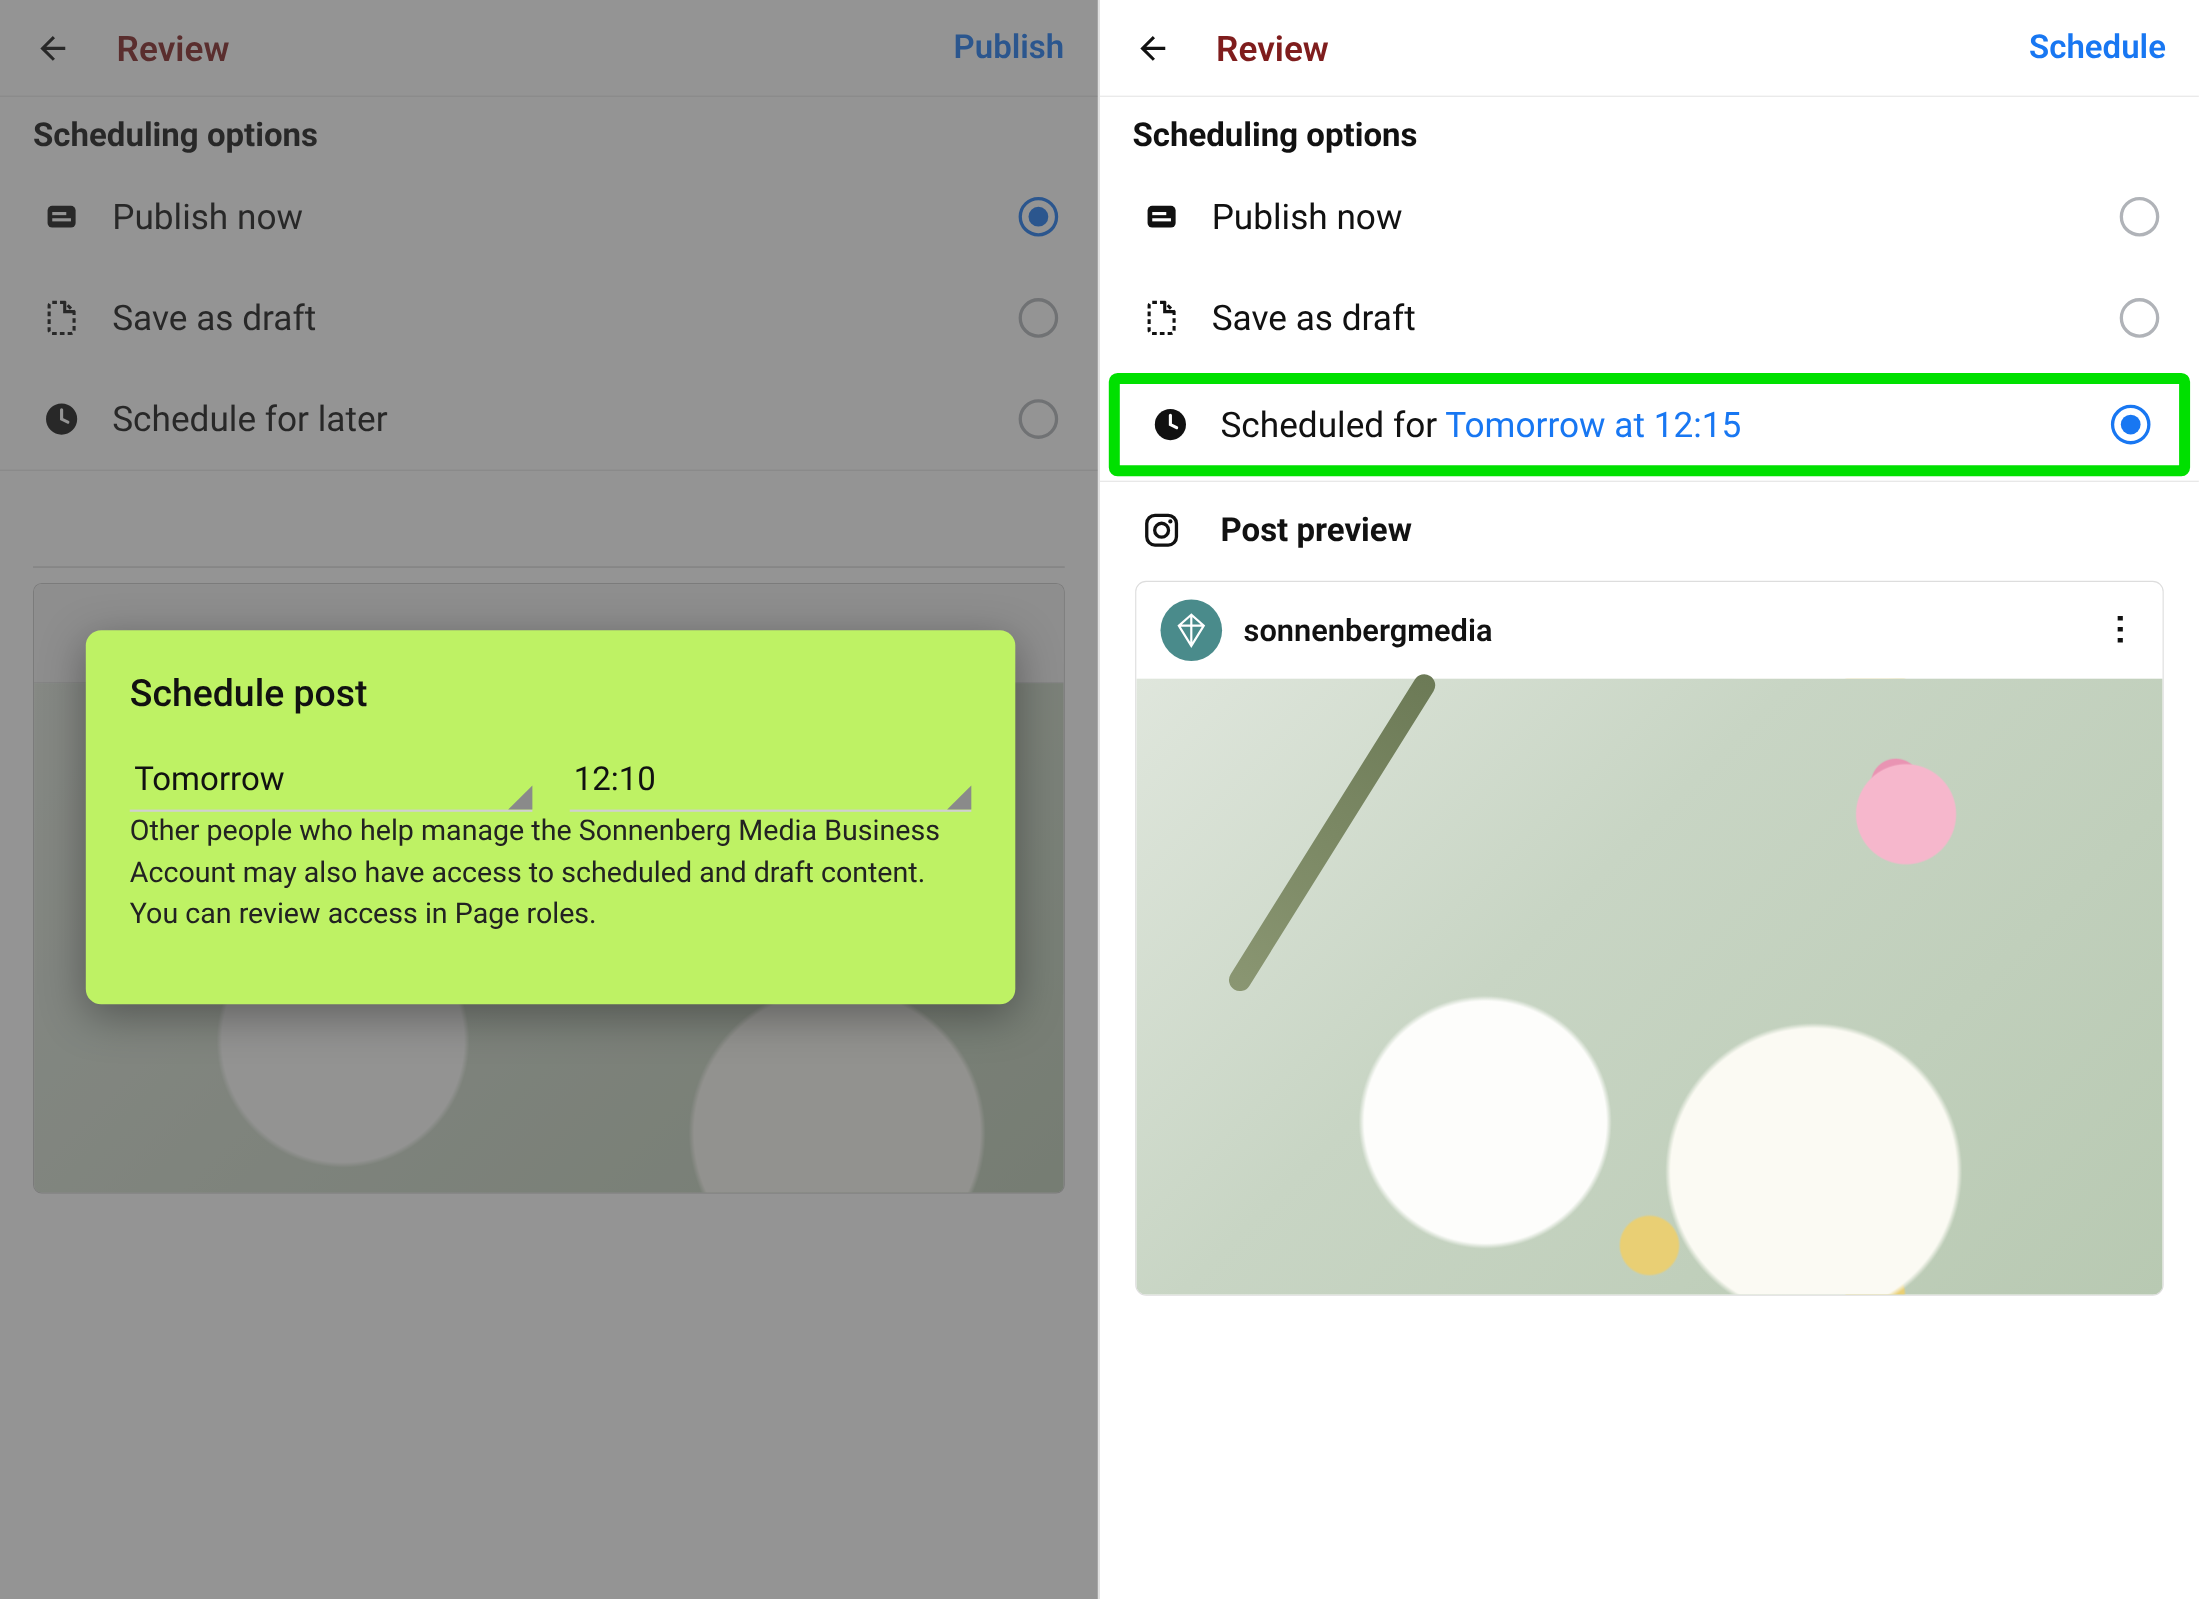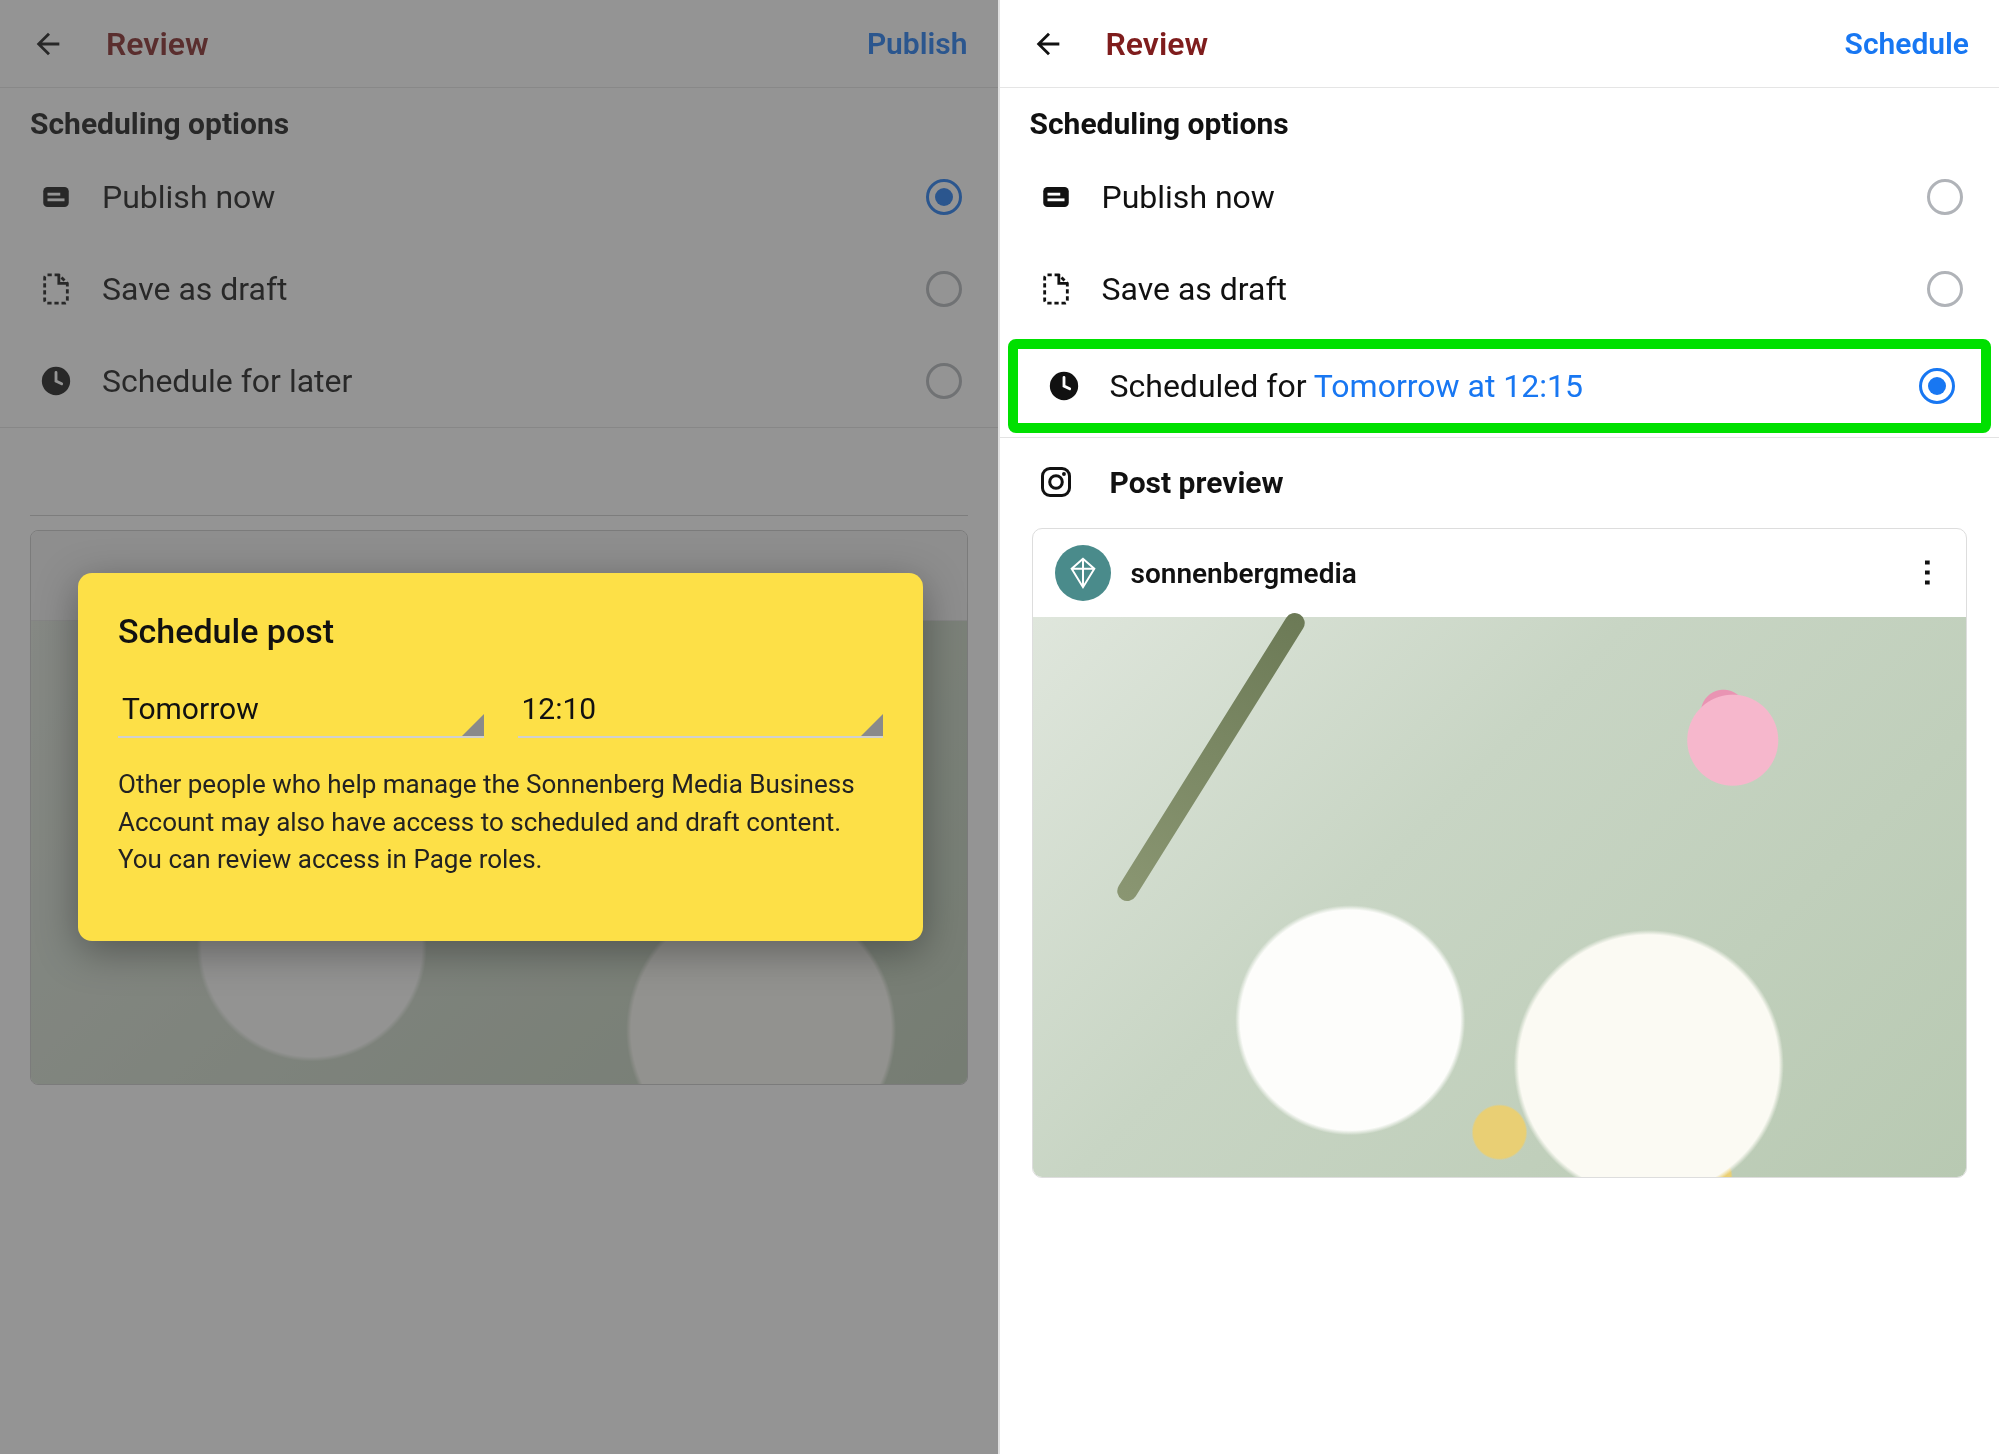--- a/index.html
+++ b/index.html
@@ -130,28 +130,28 @@
   .dim-overlay {
     position: absolute; inset: 0;
     background: rgba(60,60,60,0.55);
     z-index: 5;
   }
   
   .modal {
     position: absolute;
     left: 78px; top: 573px;
     width: 845px;
-    background: #fde047;
+    background: #bef264;
     border-radius: 14px;
     padding: 38px 40px 28px;
     z-index: 10;
     box-shadow: 0 10px 40px rgba(0,0,0,0.35);
   }
   .modal-title { font-size: 34px; font-weight: 500; color: #111; margin-bottom: 34px; }
-  .modal-inputs { display:flex; gap: 34px; margin-bottom: 28px; }
+  .modal-inputs { display:flex; gap: 34px; }
   .modal-input {
     flex: 1; position: relative;
     border-bottom: 2px solid #d0d0d0;
     padding: 6px 4px 10px;
     display:flex; align-items:flex-end;
     cursor:pointer;
   }
   .modal-input-value { font-size: 30px; color: #111; }
   .modal-input-caret {
     position:absolute; right:0; bottom:0;

